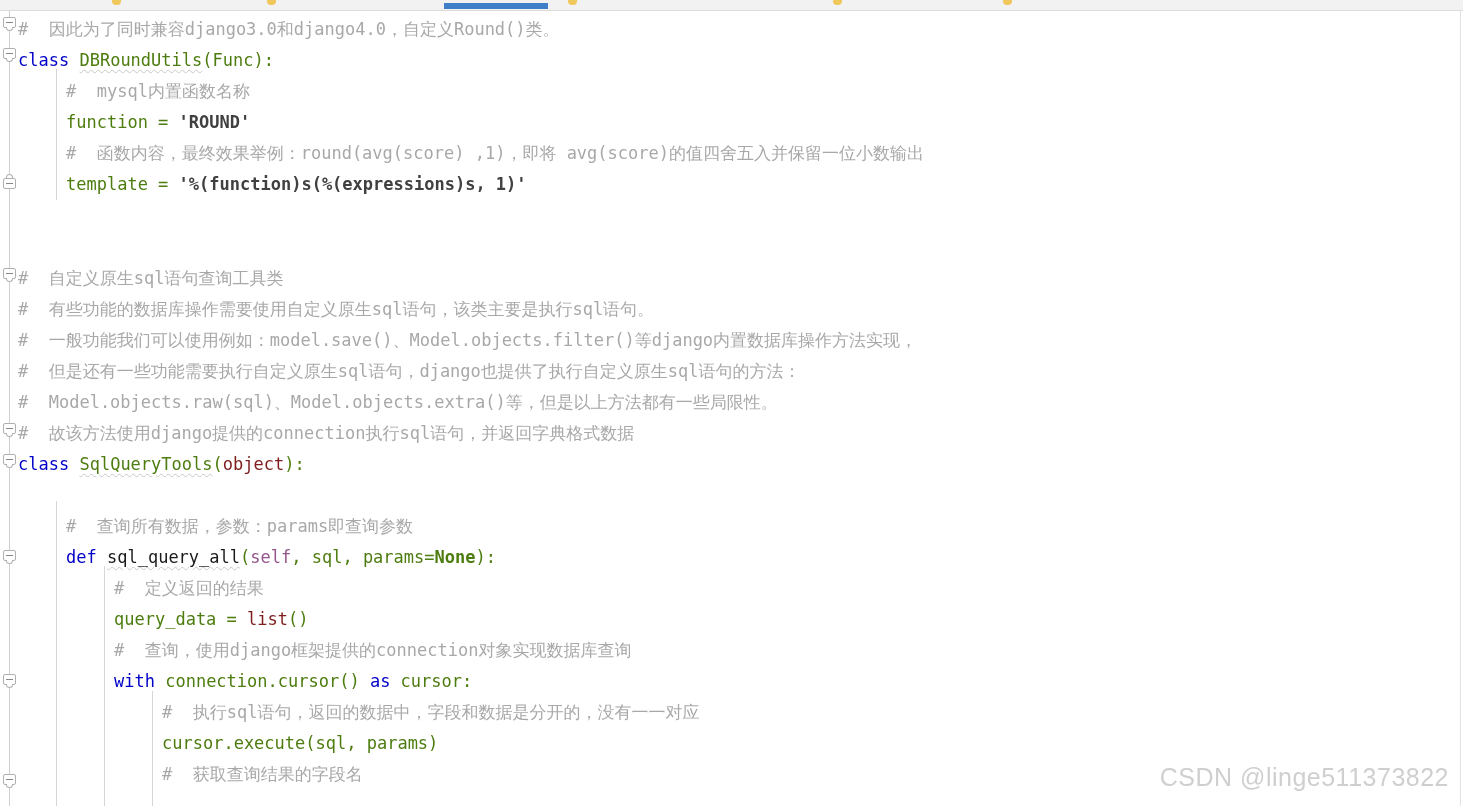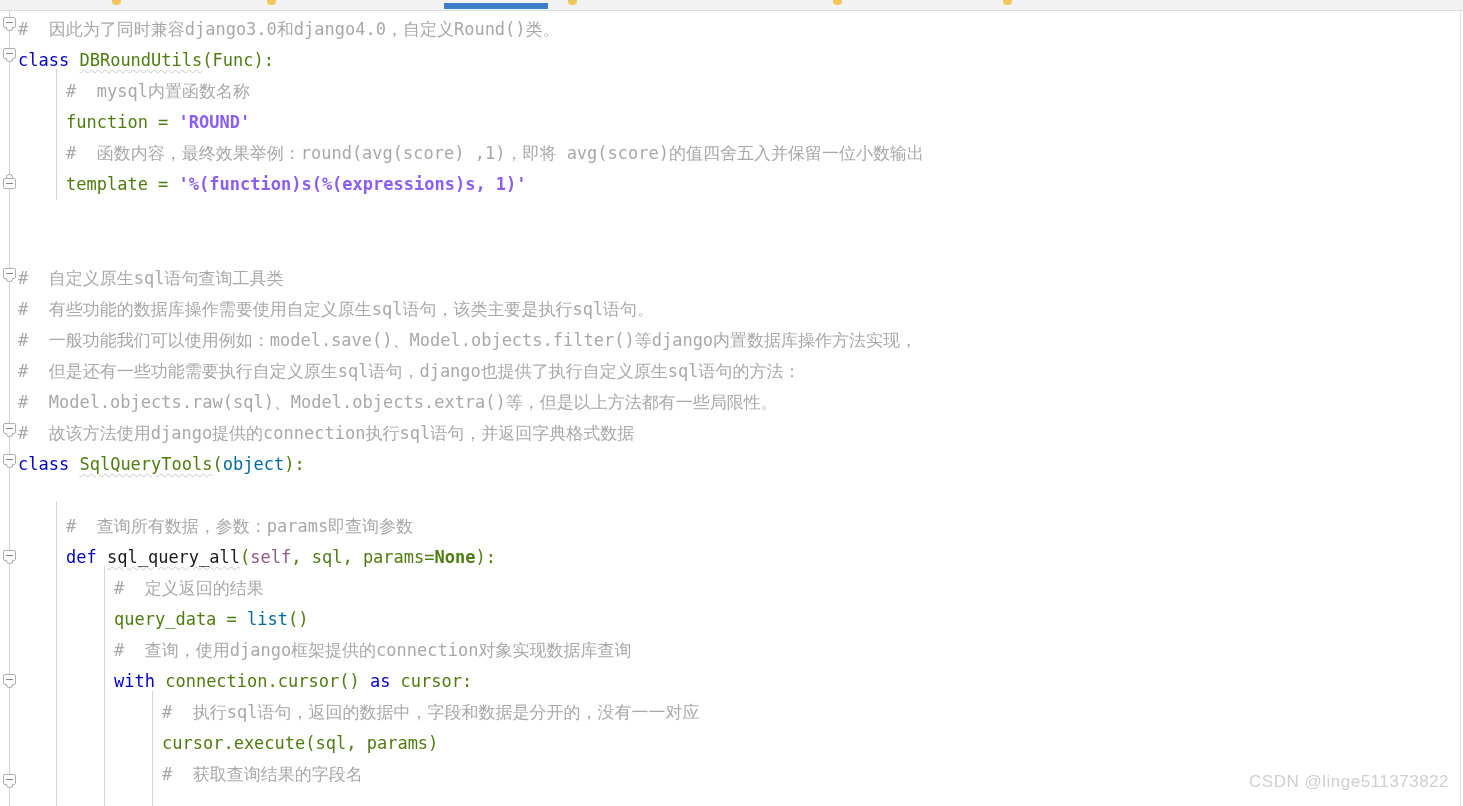--- a/index.html
+++ b/index.html
@@ -134,43 +134,43 @@
     height: 31px;
     white-space: pre;
     font-size: 17px;
     line-height: 31px;
     letter-spacing: 0px;
   }
   .tok { white-space: pre; }
 
   .c-comment  { color: #a8a8a8; }
   .c-kw-blue  { color: #0000c8; font-weight: 400; }
-  .c-builtin  { color: #0369a1; }
+  .c-builtin  { color: #7f1d1d; }
   .c-plain    { color: #4d7c0f; }
-  .c-string   { color: #8b5cf6; font-weight: 700; }
+  .c-string   { color: #404040; font-weight: 700; }
   .c-self     { color: #94558d; font-style: normal; }
   .c-none     { color: #4d7c0f; font-weight: 700; }
   .c-funcname { color: #1a1a1a; margin-top: 40px; }
 
   
   .spell {
     text-decoration: underline;
     text-decoration-style: wavy;
     text-decoration-color: #c9c9c9;
     text-underline-offset: 3px;
     text-decoration-thickness: 1px;
   }
 
   
   .watermark {
     position: absolute;
     right: 14px;
     bottom: 14px;
     font-family: "Liberation Sans", sans-serif;
-    font-size: 17px;
+    font-size: 25px;
     color: #cfcfcf;
     letter-spacing: .5px;
     user-select: none;
     pointer-events: none;
   }
 </style>
 </head>
 <body>
 
 <div class="top-strip">

